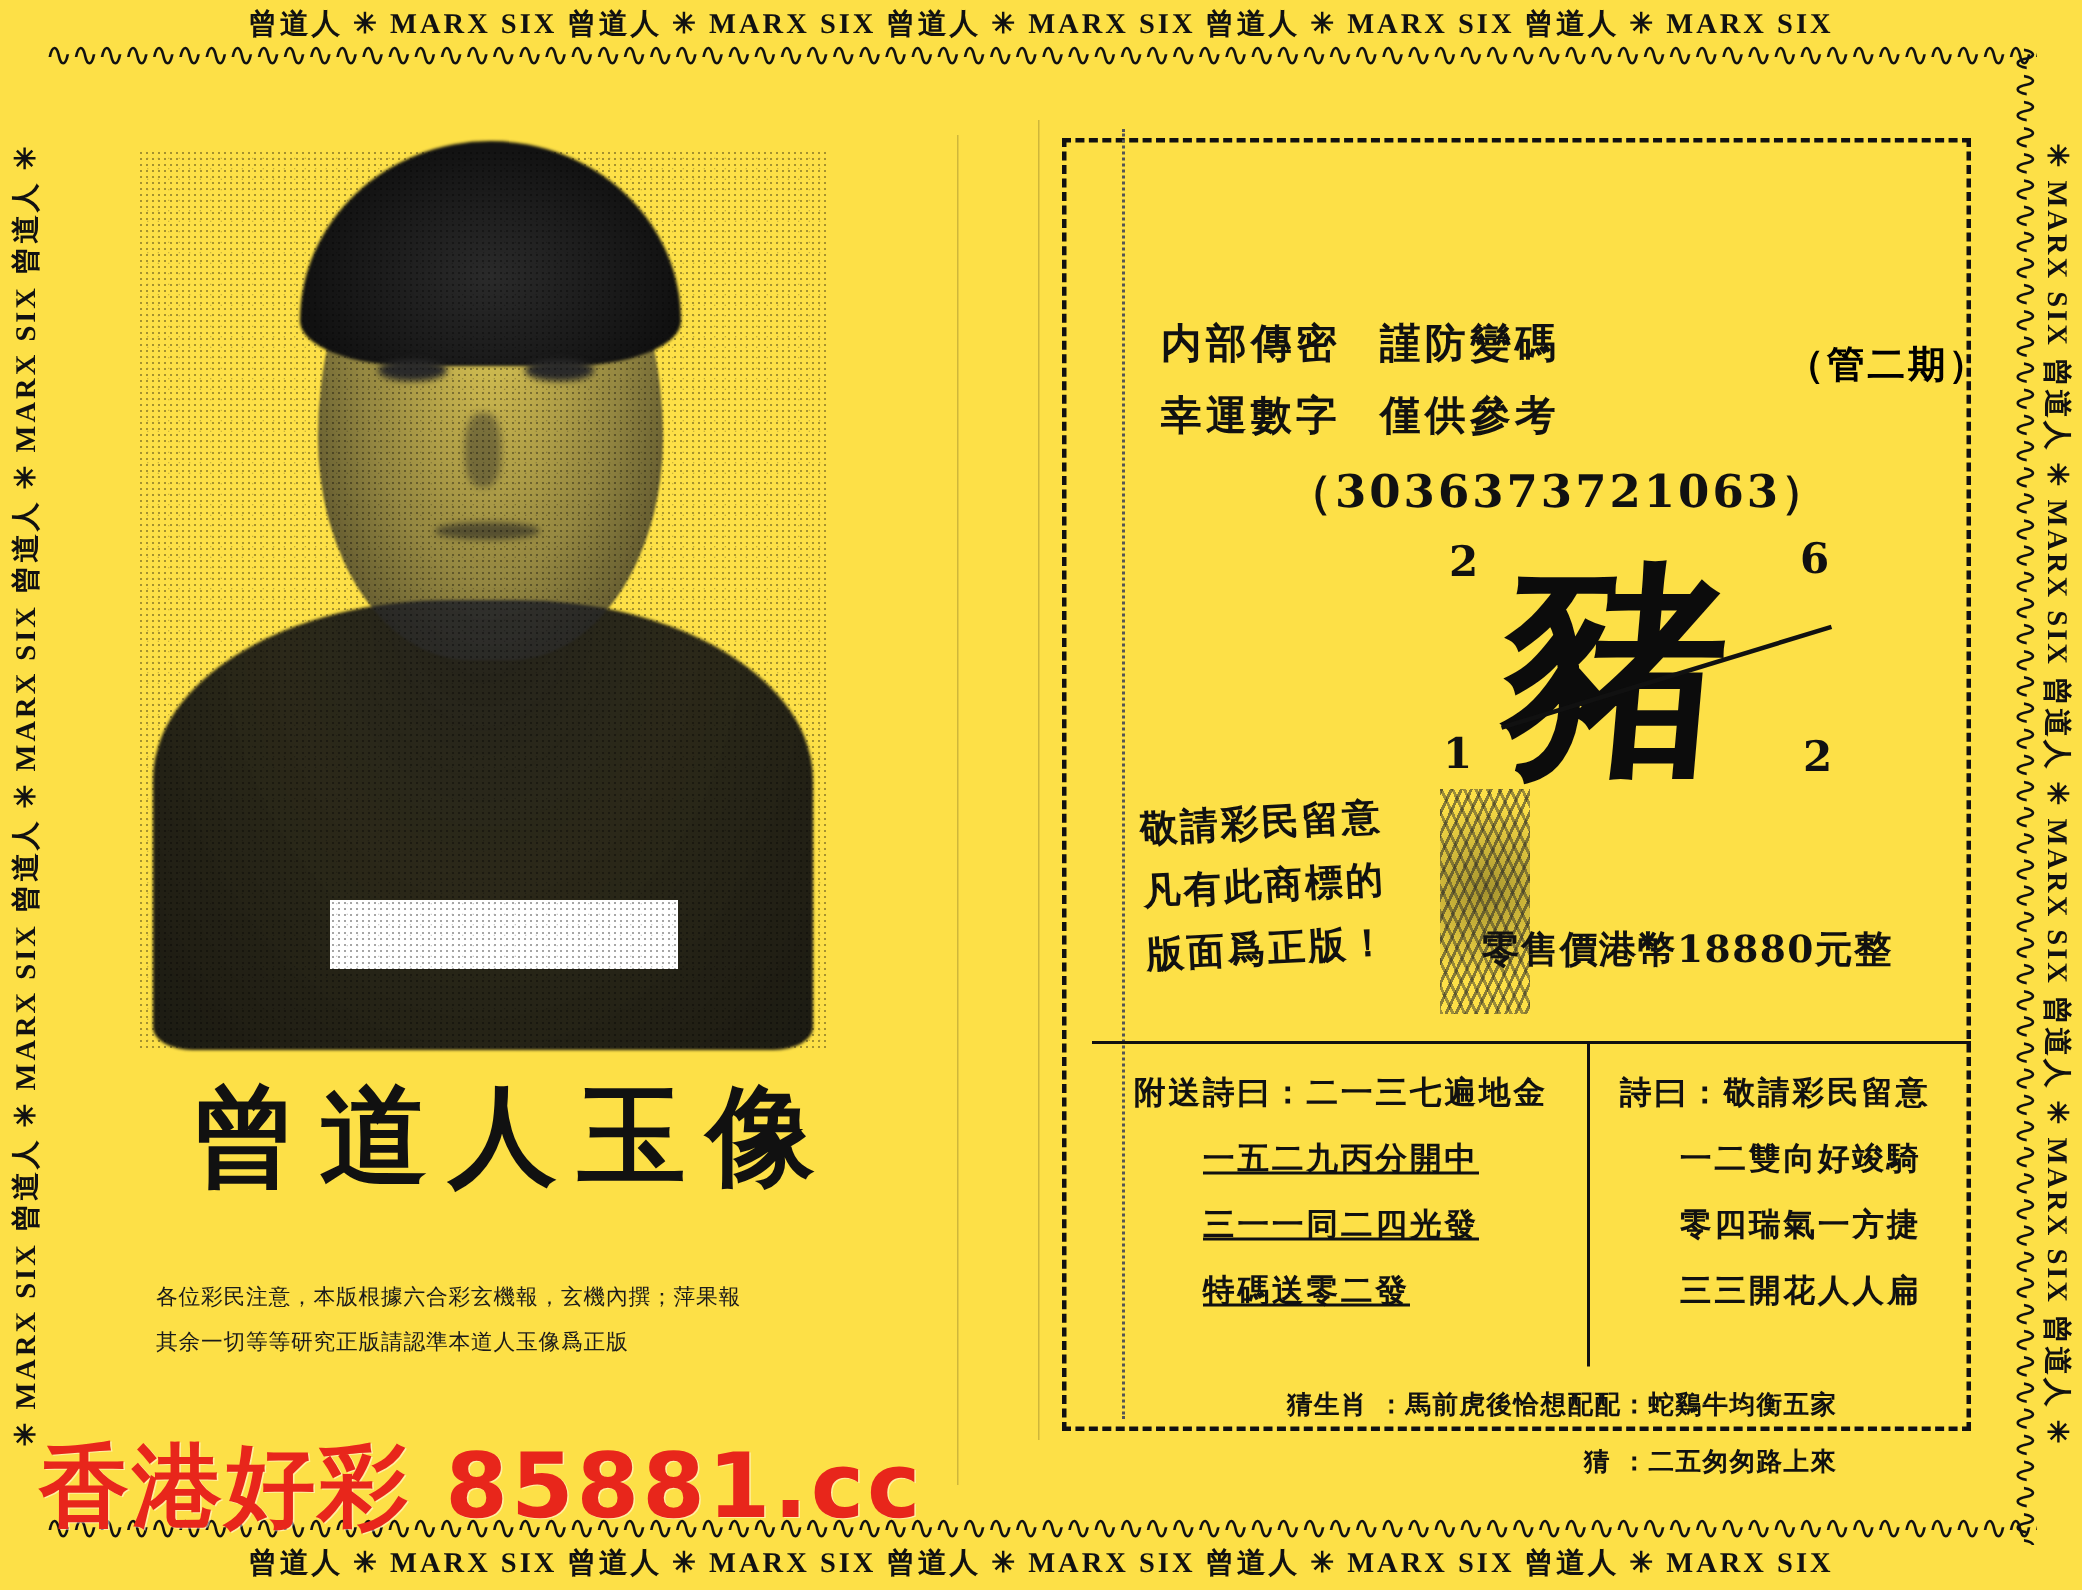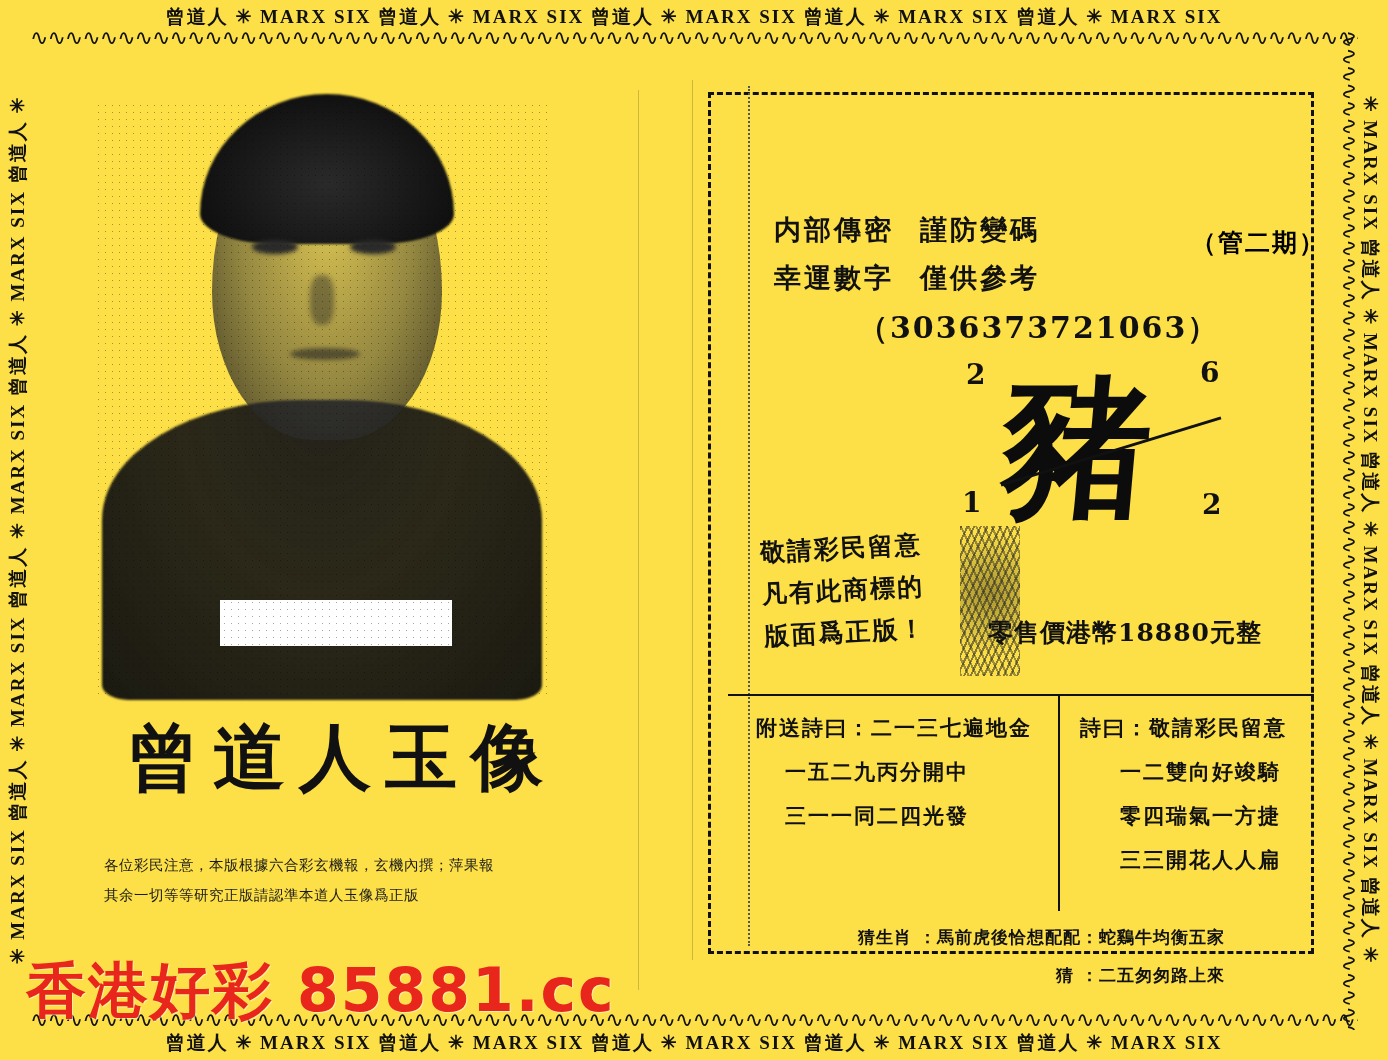--- a/index.html
+++ b/index.html
@@ -315,21 +315,21 @@
     left: 68px; top: 650px;
     width: 290px;
     font-family: "DejaVu Serif", serif;
     font-size: 21px;
     font-weight: bold;
     line-height: 44px;
     letter-spacing: 2px;
     color: #111;
   }
   .poem-left .l1 { margin-left: 0; }
-  .poem-left .li { margin-left: 29px; }
+  .poem-left .li { margin-left: 46px; text-decoration: underline; }
   .poem-right {
     position: absolute;
     left: 392px; top: 650px;
     width: 260px;
     font-family: "DejaVu Serif", serif;
     font-size: 21px;
     font-weight: bold;
     line-height: 44px;
     letter-spacing: 2px;
     color: #111;
@@ -470,20 +470,21 @@
 
       <div class="price">零售價港幣18880元整</div>
 
       <div class="divider-h"></div>
       <div class="divider-v"></div>
 
       <div class="poem-left">
         <div class="l1"><span>附送詩曰：</span><span>二一三七遍地金</span></div>
         <div class="li">一五二九丙分開中</div>
         <div class="li">三一一同二四光發</div>
+        <div class="li">特碼送零二發</div>
       </div>
 
       <div class="poem-right">
         <div><span>詩曰：</span><span>敬請彩民留意</span></div>
         <div class="li">一二雙向好竣騎</div>
         <div class="li">零四瑞氣一方捷</div>
         <div class="li">三三開花人人扁</div>
       </div>
 
       <div class="guess">

